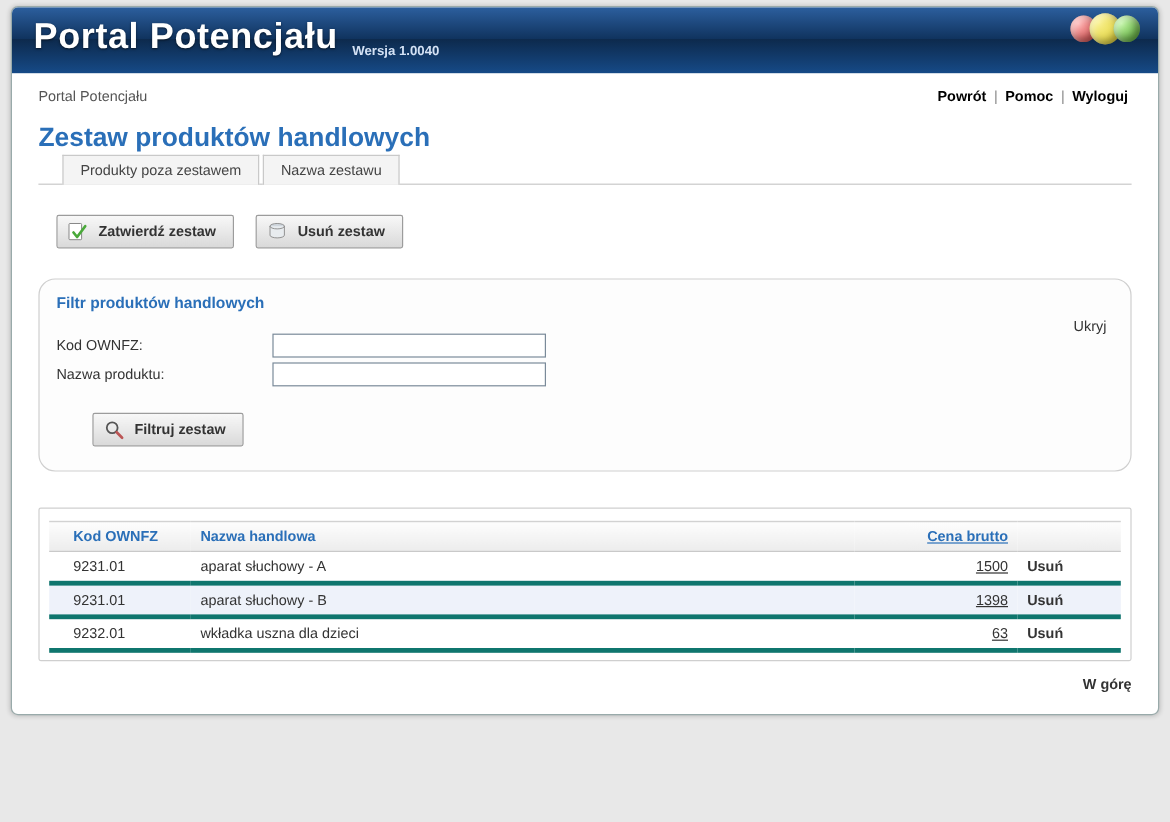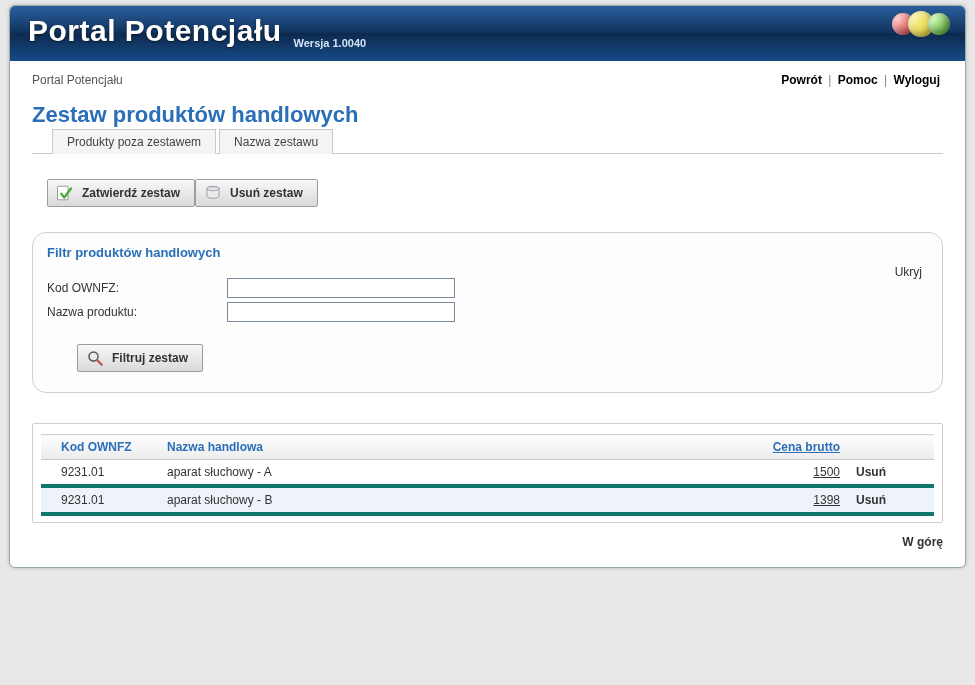--- a/index.html
+++ b/index.html
@@ -119,21 +119,21 @@
     padding:4px 14px 4px 8px;
     font-size:12px;
     font-weight:bold;
     color:#333;
     cursor:pointer;
     border-radius:2px;
     min-height:22px;
   }
   .btn svg{width:18px;height:18px;}
 
-  .action-row{margin:25px 0 25px 15px;display:flex;}
+  .action-row{margin:25px 0 25px 15px;display:flex;gap:18px;}
 
   .panel {
     border:1px solid #cfcfcf;
     border-radius:14px;
     padding:12px 14px 20px 14px;
     margin-bottom:30px;
     background:#fdfdfd;
     position:relative;
   }
   .panel .panel-title{
@@ -306,20 +306,26 @@
             <td>aparat słuchowy - A</td>
             <td class="price">1500</td>
             <td class="action actcol">Usuń</td>
           </tr>
           <tr class="alt">
             <td class="code">9231.01</td>
             <td>aparat słuchowy - B</td>
             <td class="price">1398</td>
             <td class="action actcol">Usuń</td>
           </tr>
+          <tr>
+            <td class="code">9232.01</td>
+            <td>wkładka uszna dla dzieci</td>
+            <td class="price">63</td>
+            <td class="action actcol">Usuń</td>
+          </tr>
         </tbody>
       </table>
     </div>
 
     <div class="footer-link">W górę</div>
 
   </div>
 </div>
 
 </body></html>

